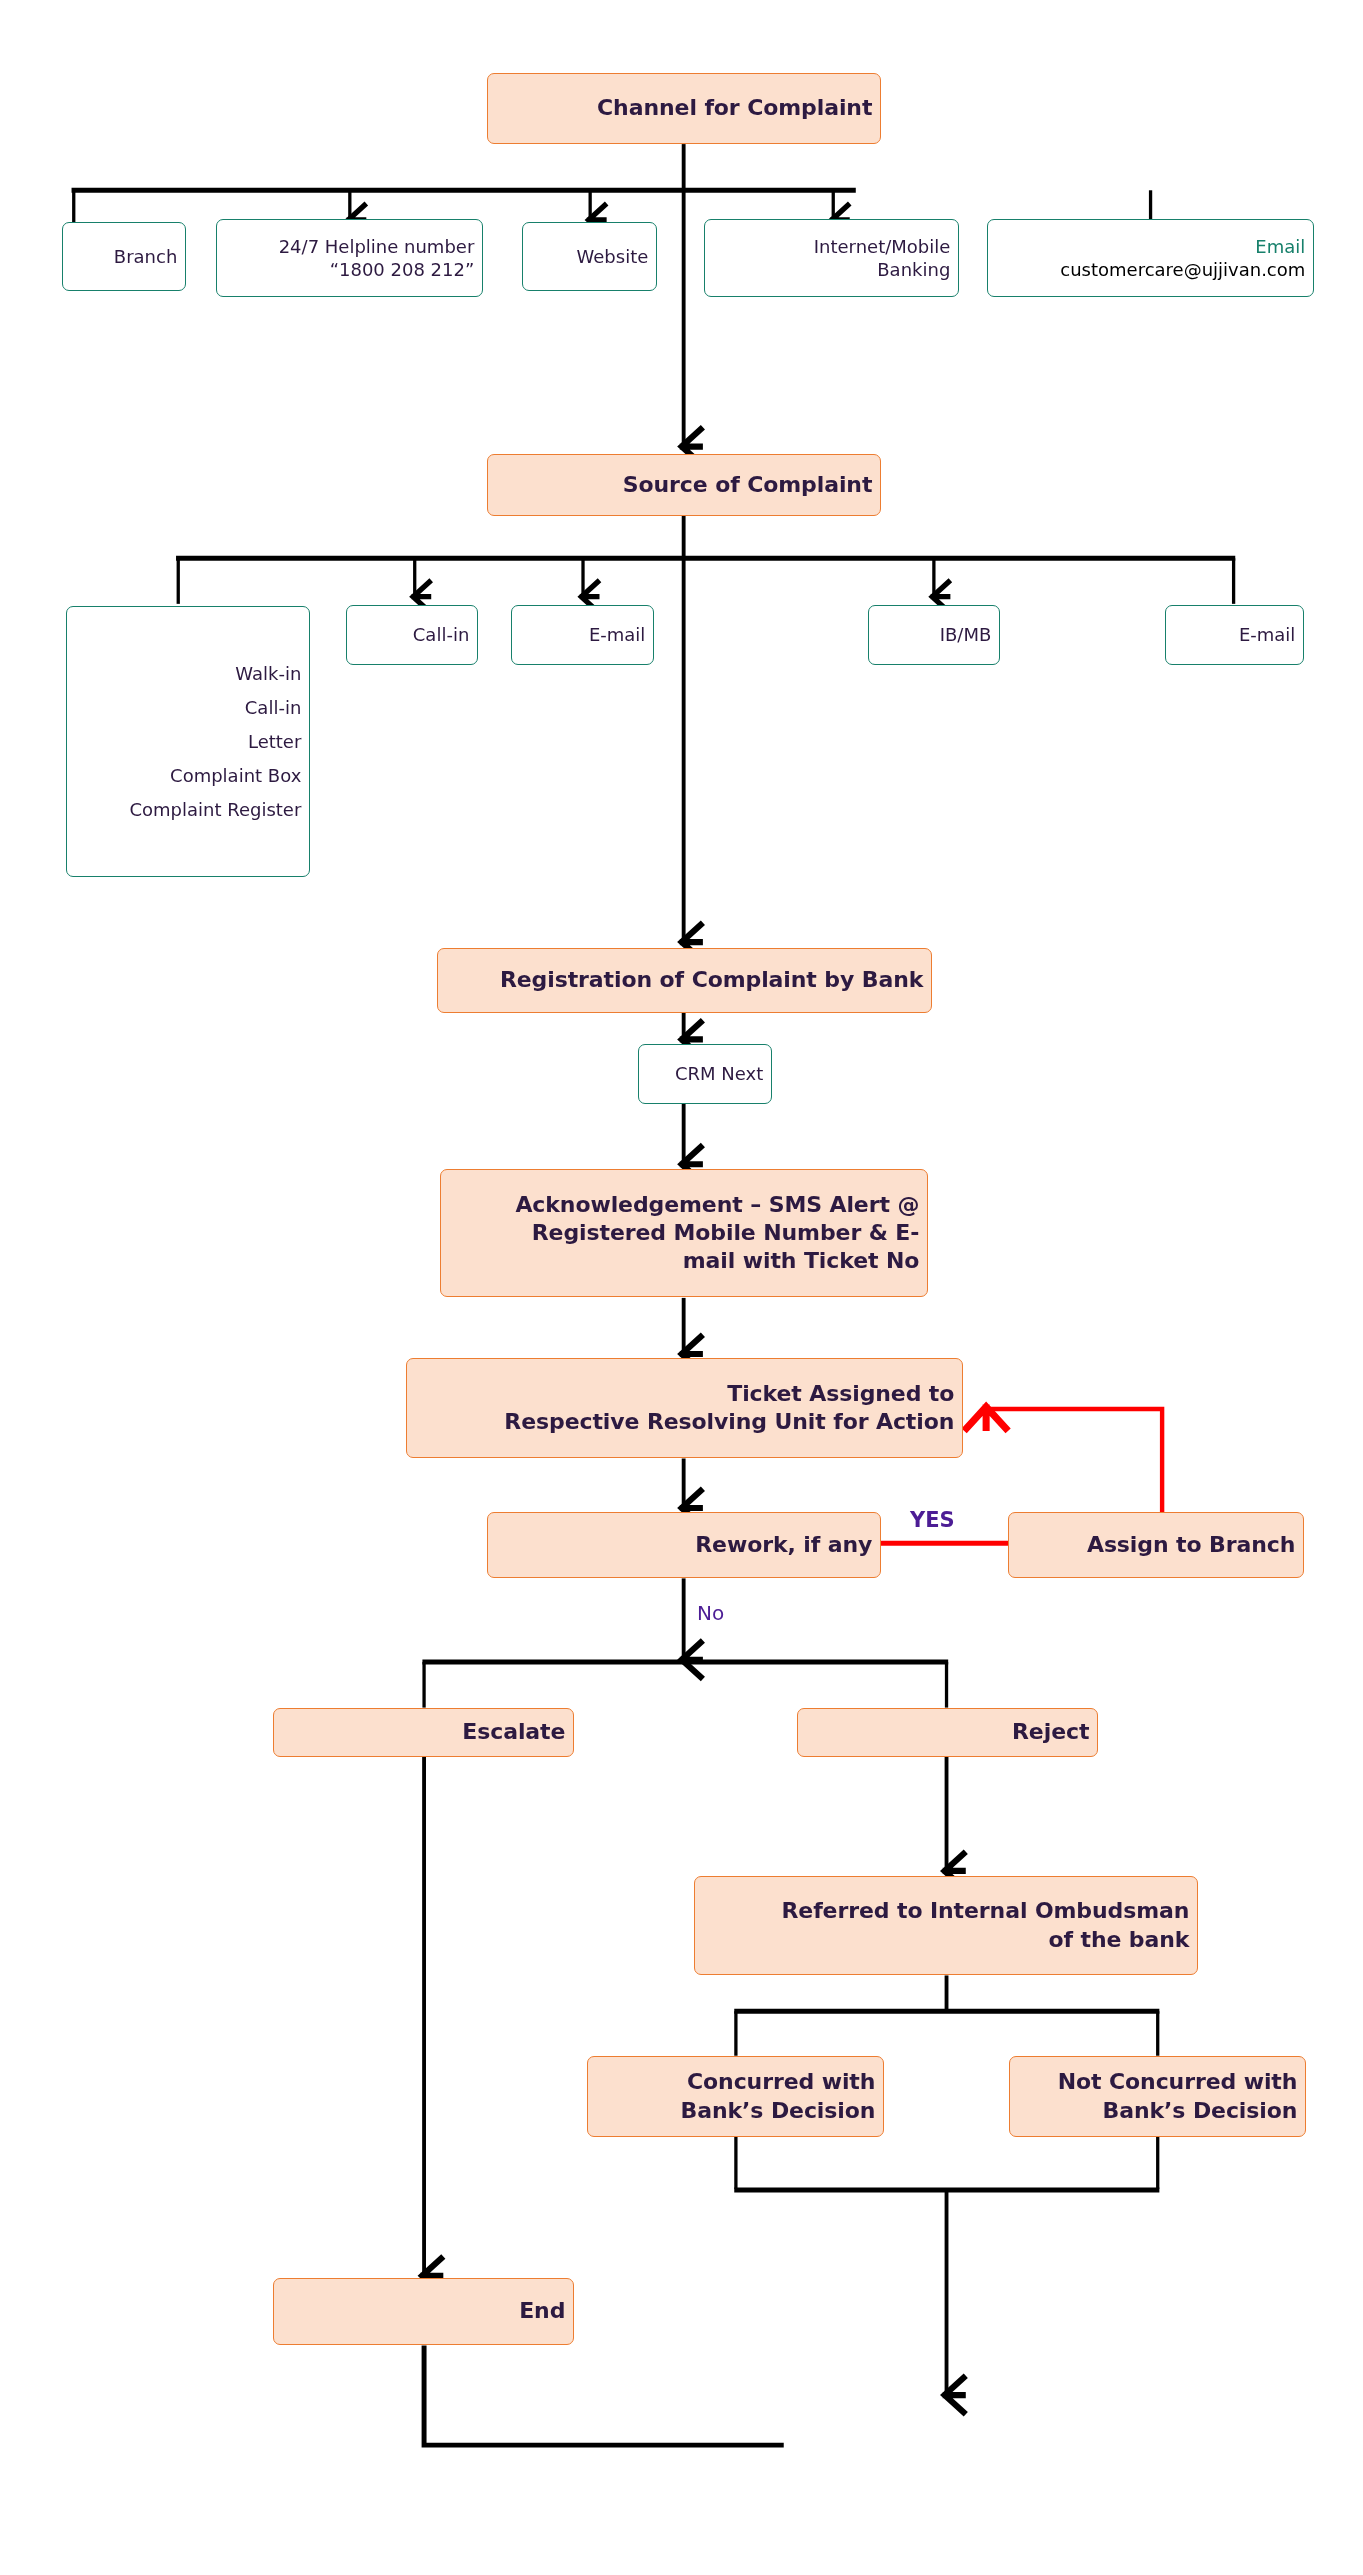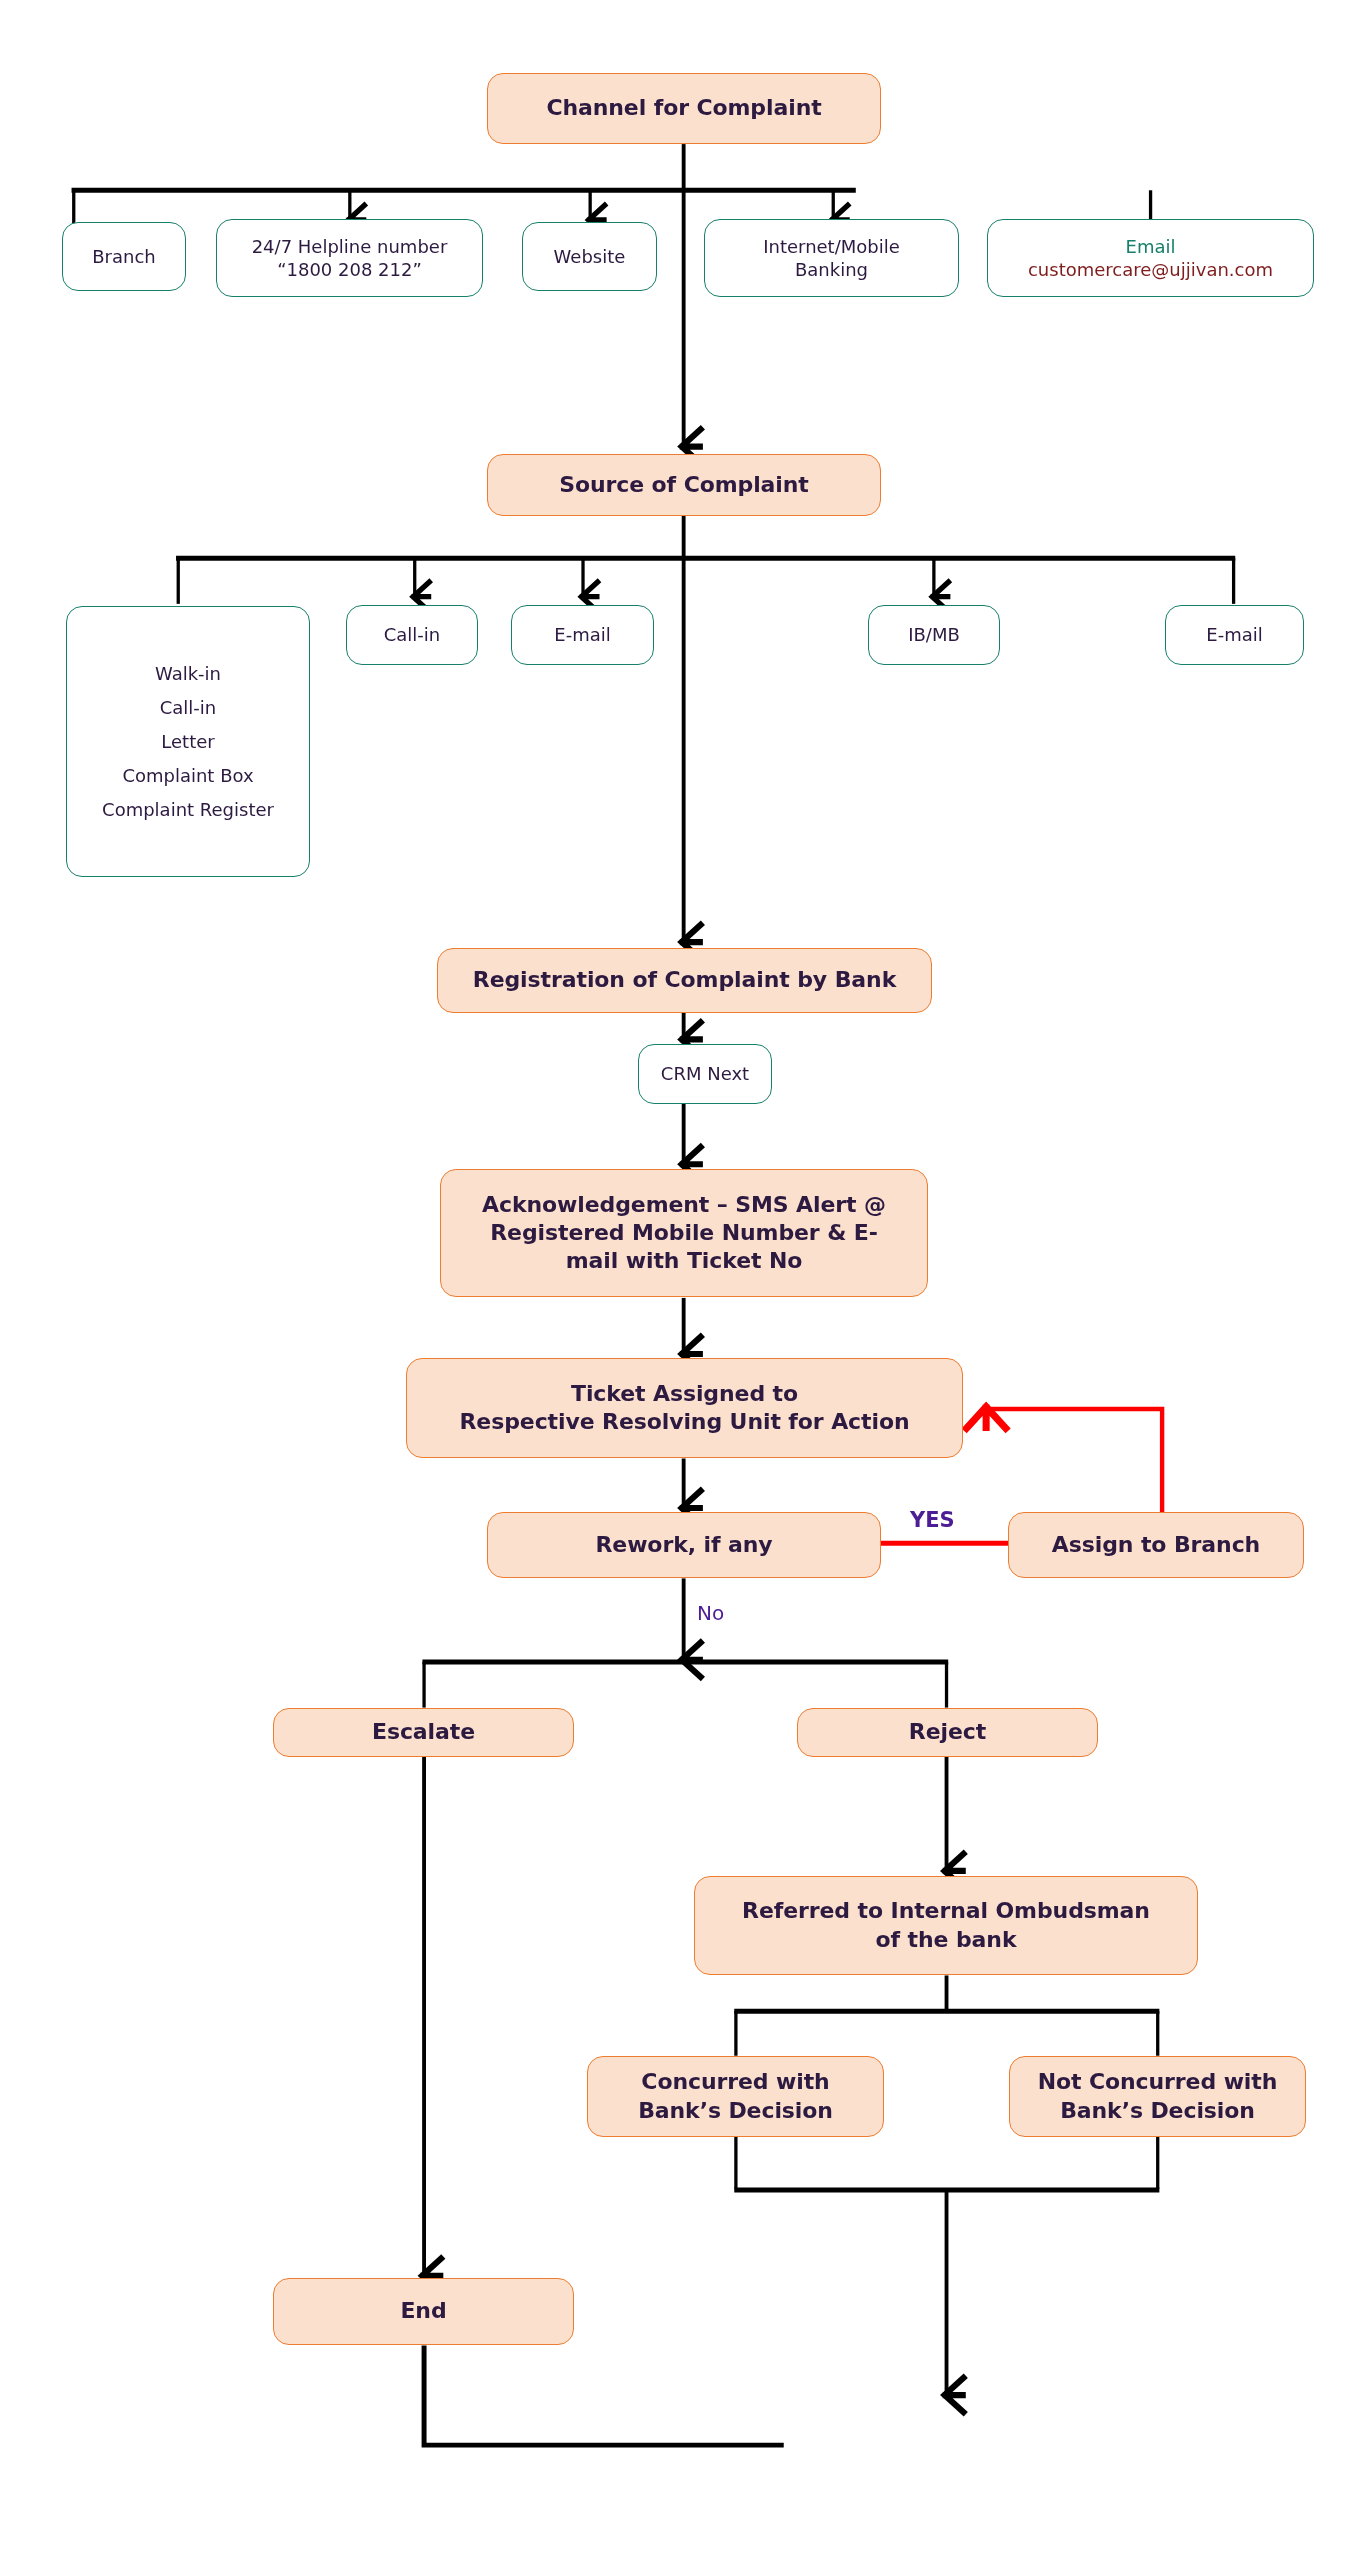--- a/index.html
+++ b/index.html
@@ -21,22 +21,22 @@
     width: 1364px;
     height: 2576px;
     pointer-events: none;
   }
   .node {
     position: absolute;
     box-sizing: border-box;
     display: flex;
     align-items: center;
     justify-content: center;
-    text-align: center;
-    border-radius: 16px;
+    text-align: right;
+    border-radius: 7px;
     line-height: 1.28;
     z-index: 5;
   }
   .node.orange {
     background: #fce0ce;
     border: 1.6px solid #ed7d31;
     color: #2d1a41;
     font-weight: bold;
     font-size: 22px;
     letter-spacing: -0.1px;
@@ -44,21 +44,21 @@
   .node.teal {
     background: #ffffff;
     border: 1.6px solid #17806b;
     color: #2d1a41;
     font-weight: normal;
     font-size: 18px;
   }
   .node .inner { padding: 0 7.7px; width: 100%; }
   .line2 { display: block; }
   .email-head { color: #17806b; }
-  .email-addr { color: #7f1d1d; }
+  .email-addr { color: #000000; }
   .edge-label {
     position: absolute;
     color: #4c1d95;
     font-weight: bold;
     font-size: 21px;
     z-index: 6;
     white-space: nowrap;
   }
   .edge-label.small {
     font-weight: normal;

